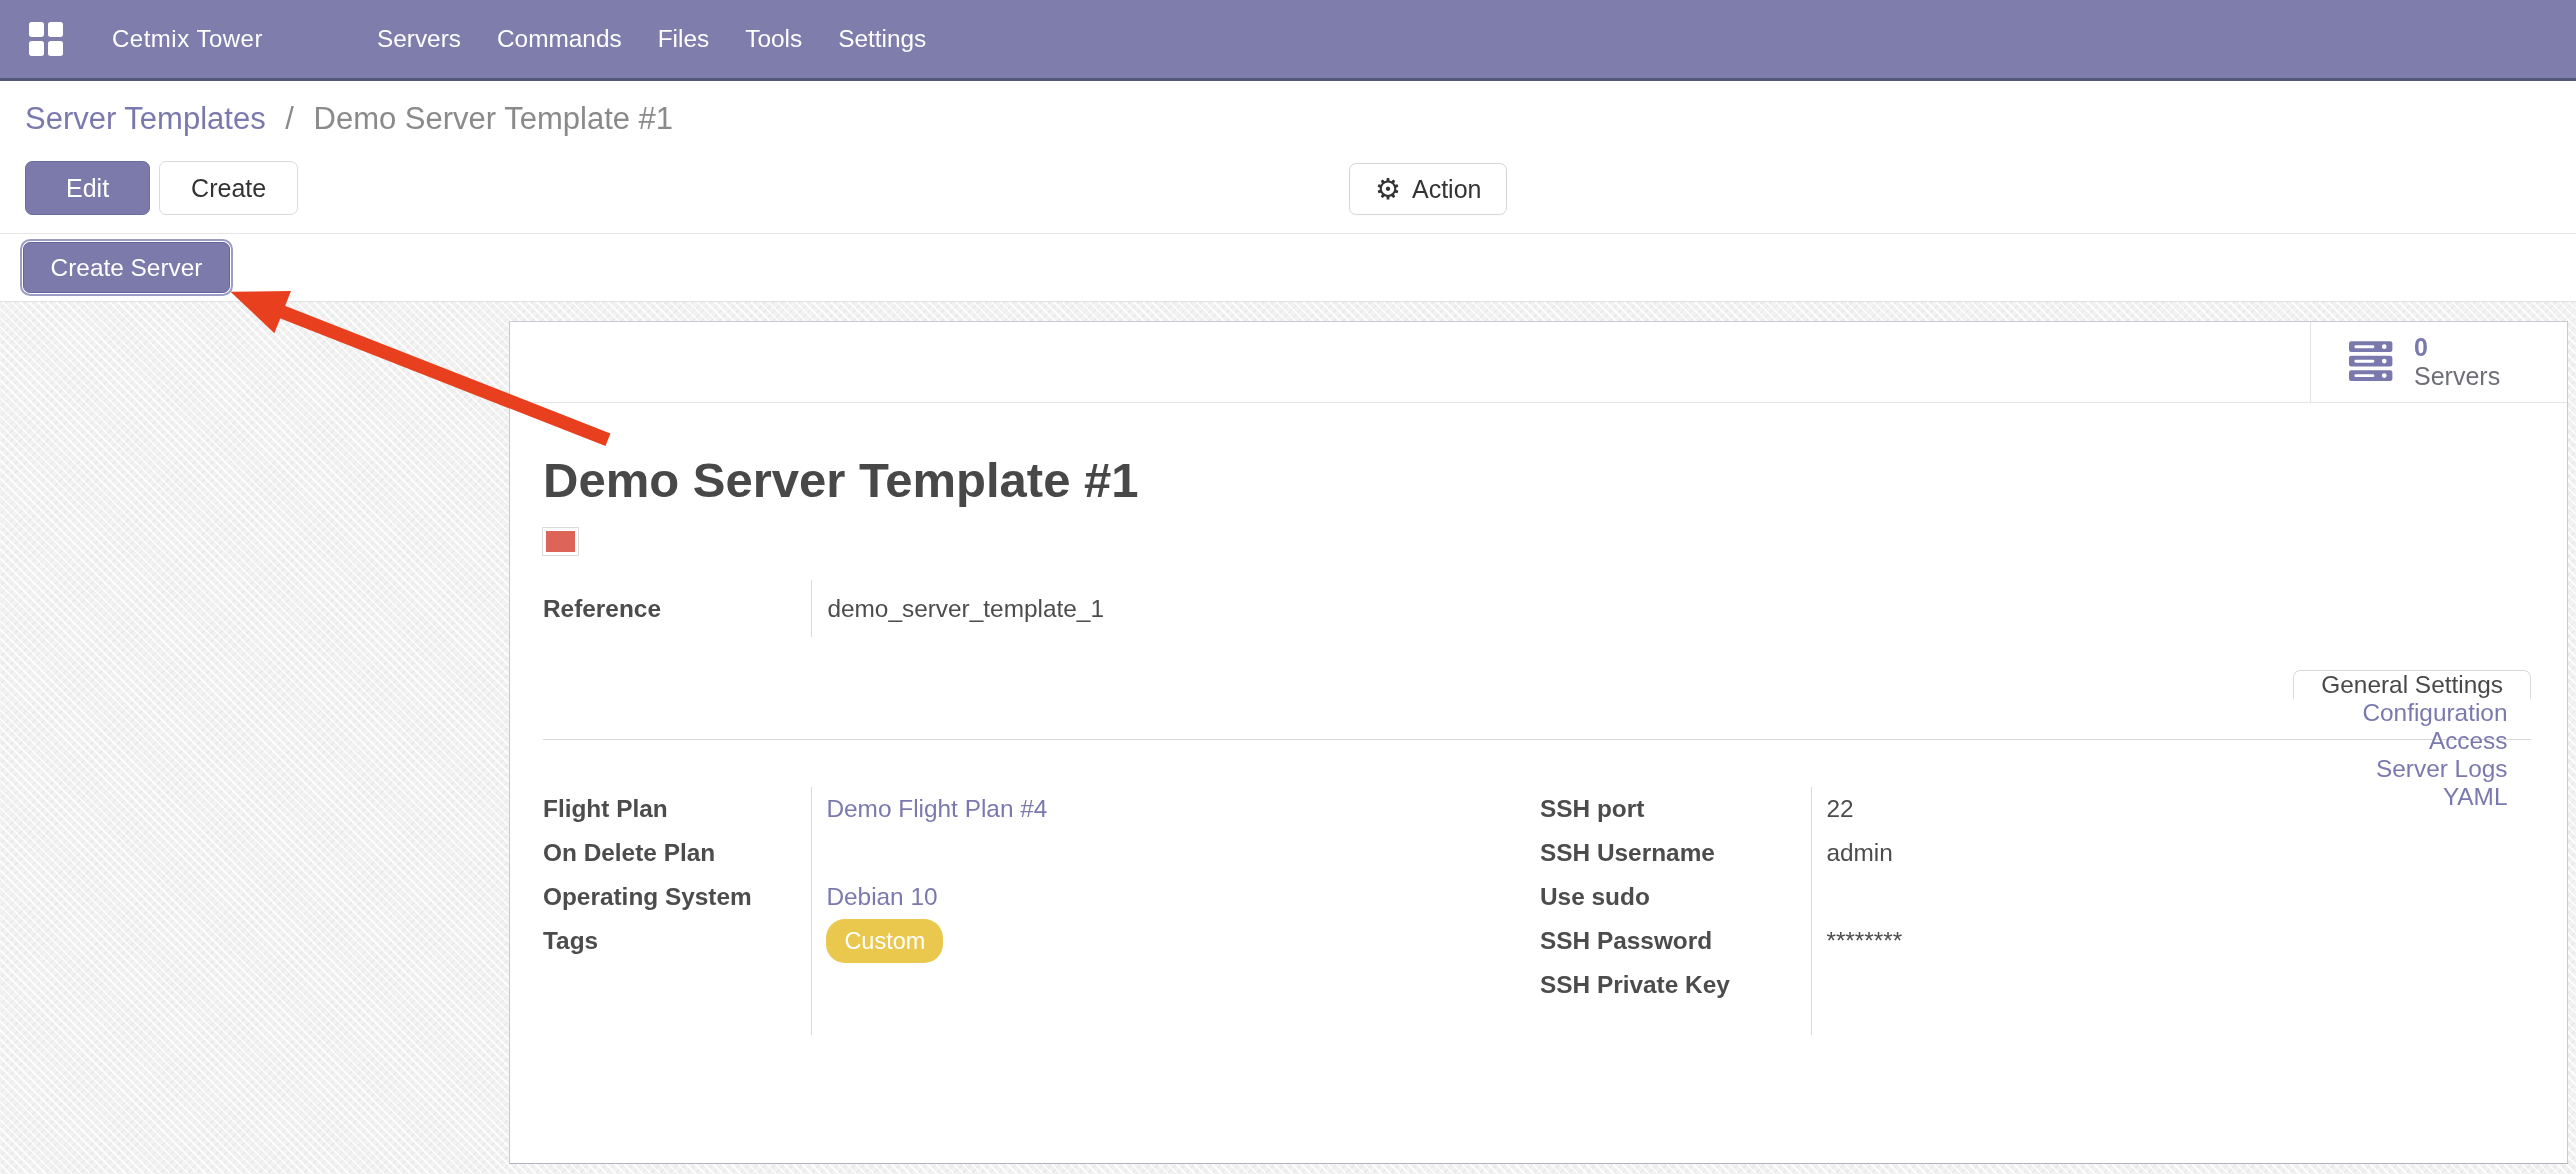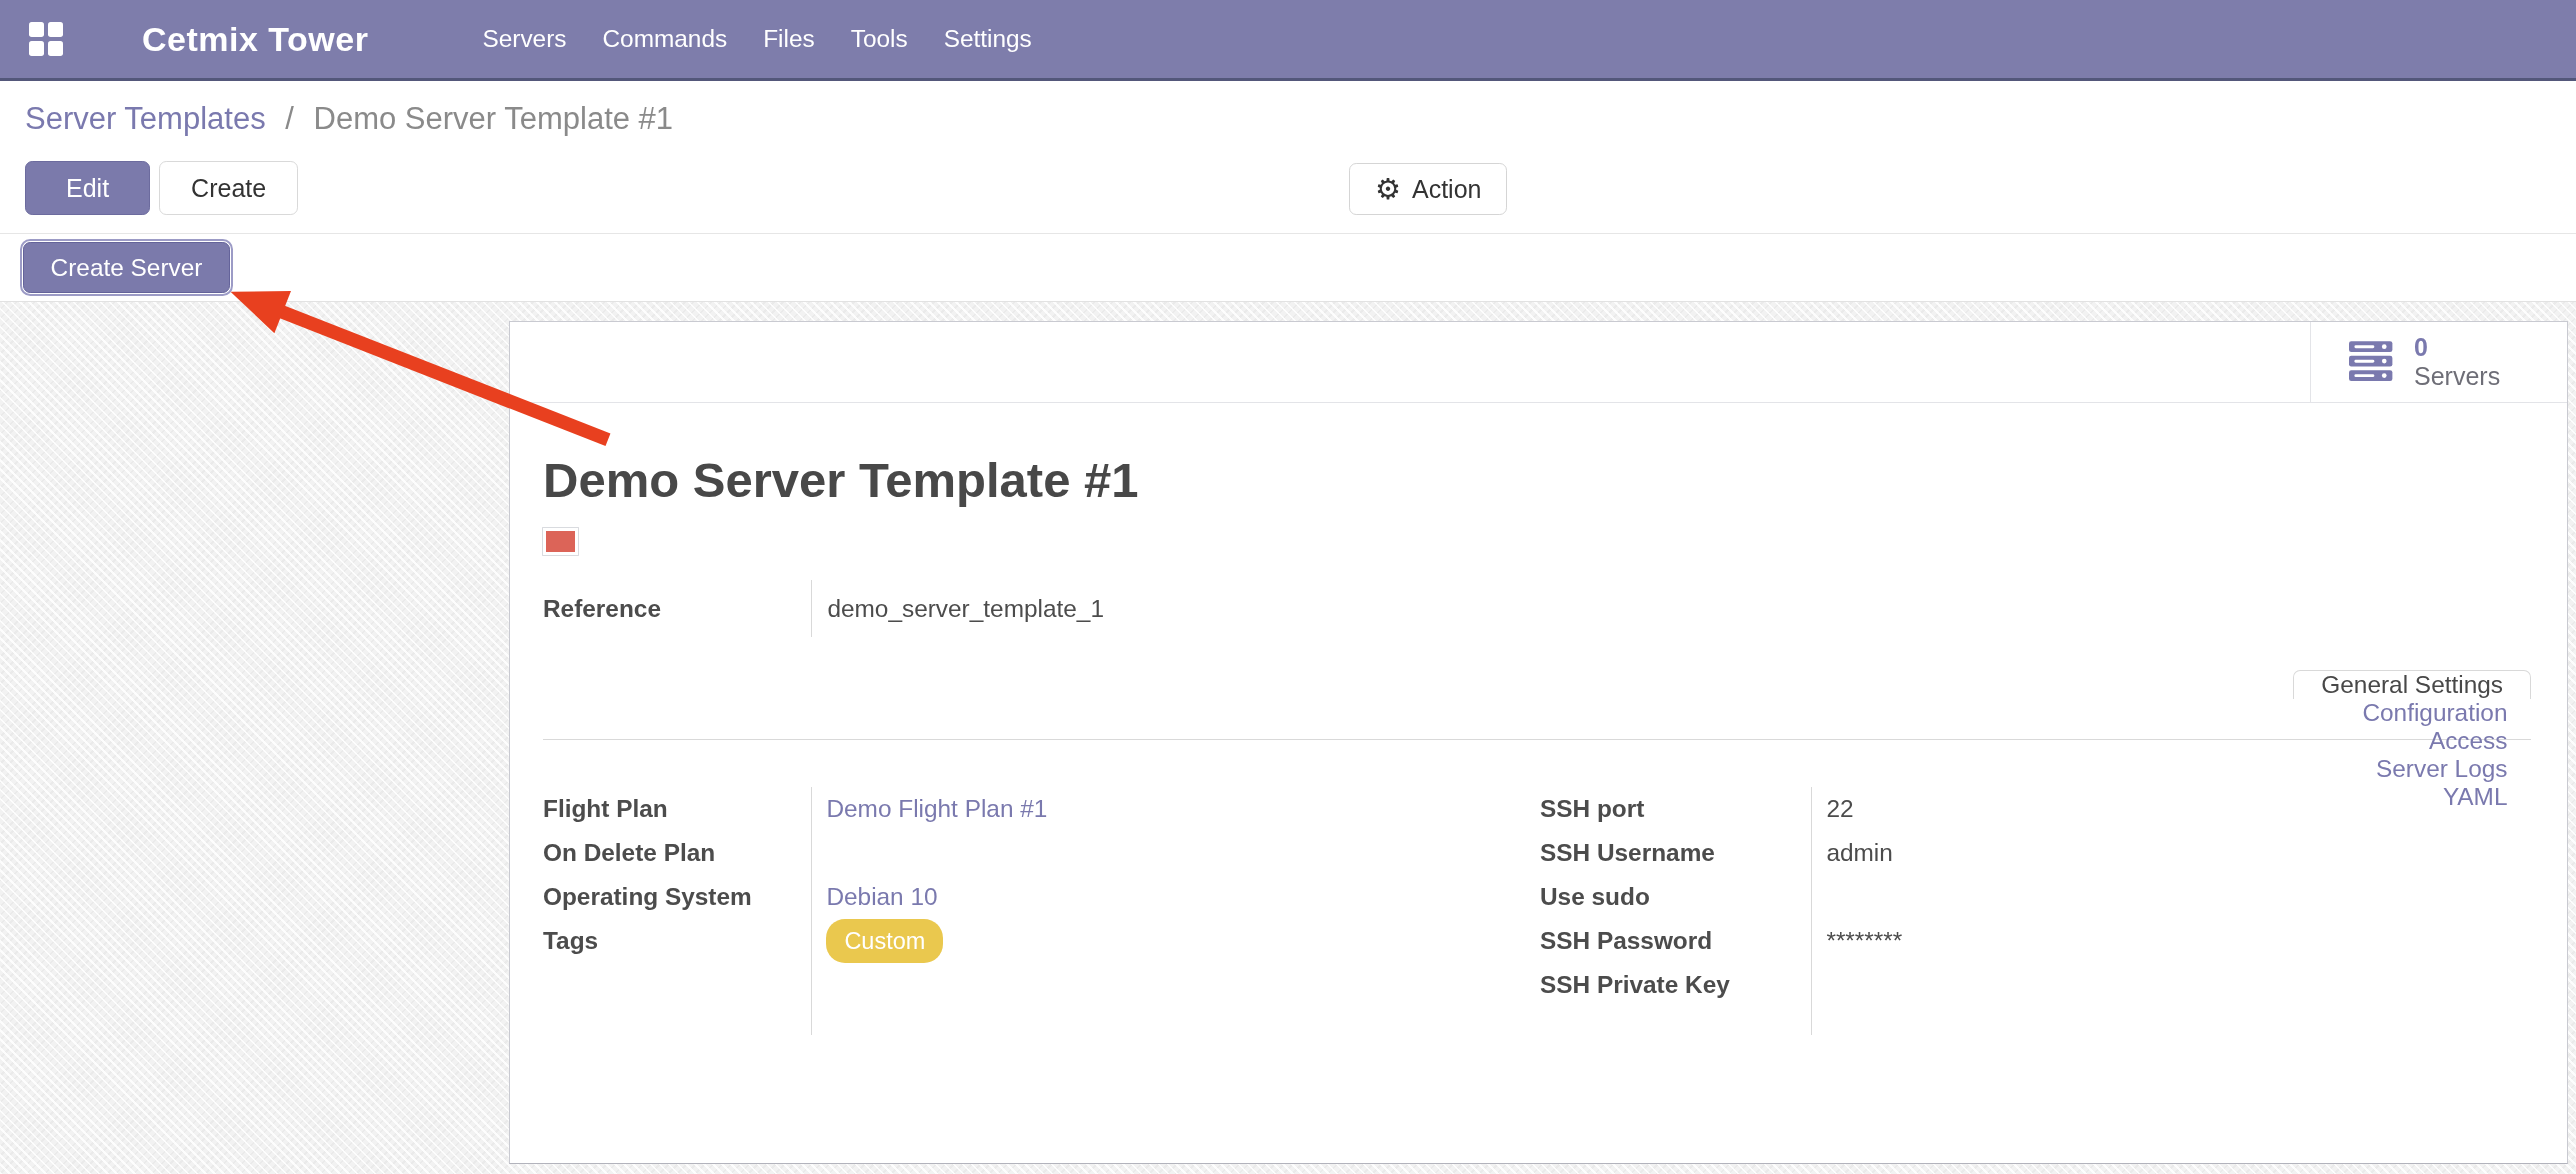--- a/index.html
+++ b/index.html
@@ -8,21 +8,21 @@
   body { position: relative; }
 
   
   .navbar { position: absolute; top: 0; left: 0; right: 0; height: 81px;
     background: #7e7dab; border-bottom: 3.6px solid #53577a;
     display: flex; align-items: center; padding-left: 29px; }
   .apps-icon { width: 34px; height: 34px; display: grid;
     grid-template-columns: 15.4px 15.4px; grid-template-rows: 15.4px 15.4px; gap: 3.6px;
     margin-right: 49px; cursor: pointer; }
   .apps-icon span { background: #fff; border-radius: 2.7px; }
-  .brand { color: #fff; font-size: 34px; font-weight: 700; letter-spacing: 0.5px; margin-right: 96px; cursor: pointer; margin-left: 30px; }
+  .brand { color: #fff; font-size: 24px; font-weight: 400; letter-spacing: 0.5px; margin-right: 96px; cursor: pointer; }
   .nav-menu { display: flex; align-items: center; height: 100%; }
   .nav-item { color: #fff; font-size: 24.4px; padding: 0 18px; height: 100%;
     display: flex; align-items: center; cursor: pointer; }
 
   
   .breadcrumb { position: absolute; top: 101px; left: 25px; font-size: 31px; white-space: nowrap; }
   .breadcrumb a { color: #7a79ae; text-decoration: none; cursor: pointer; }
   .breadcrumb .sep { color: #8a8a8a; margin: 0 11px; }
   .breadcrumb .current { color: #8a8a8a; }
 
@@ -181,21 +181,21 @@
           <div class="tab">Configuration</div>
           <div class="tab">Access</div>
           <div class="tab">Server Logs</div>
           <div class="tab">YAML</div>
         </div>
 
       <div class="tab-content">
         <div class="group left" id="group-left">
             <div class="frow">
               <span class="flabel">Flight Plan</span>
-              <span class="fval"><a class="link">Demo Flight Plan #1</a></span>
+              <span class="fval"><a class="link">Demo Flight Plan #4</a></span>
             </div>
             <div class="frow">
               <span class="flabel">On Delete Plan</span>
               <span class="fval"></span>
             </div>
             <div class="frow">
               <span class="flabel">Operating System</span>
               <span class="fval"><a class="link">Debian 10</a></span>
             </div>
             <div class="frow">

